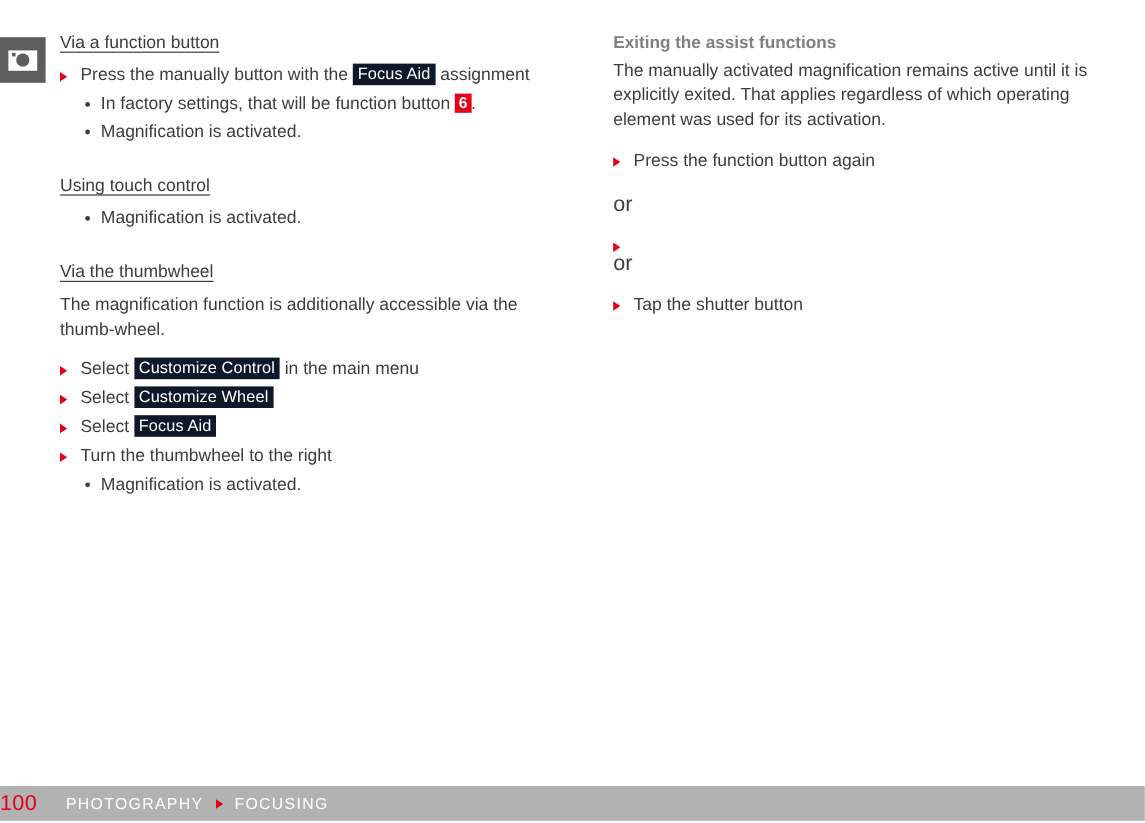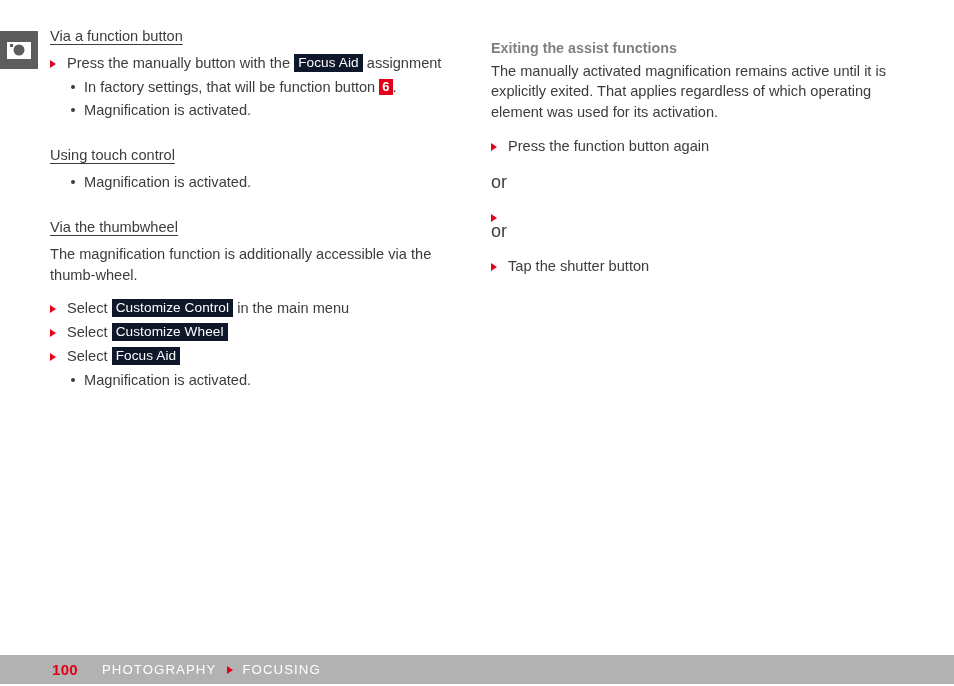--- a/index.html
+++ b/index.html
@@ -62,21 +62,21 @@
     width: 954px;
     height: 545px;
   }
   .col {
     position: absolute;
     top: 26px;
     font-size: 14.6px;
     line-height: 1.45;
   }
   .col-left  { left: 50px;  width: 412px; }
-  .col-right { left: 491px; width: 430px; margin-top: 12px; }
+  .col-right { left: 511px; width: 430px; }
 
   
   .h-underline {
     font-size: 14.6px;
     color: #3c3c3c;
     text-decoration: underline;
     text-underline-offset: 3px;
     margin: 0 0 6px 0;
     font-weight: normal;
   }
@@ -165,24 +165,23 @@
     position: absolute;
     left: 0;
     top: 655px;
     width: 954px;
     height: 29px;
     background: #b2b2b2;
     display: flex;
     align-items: center;
   }
   .footer-page {
-    margin-left: 52px;
     color: #e2001a;
-    font-weight: bold;
-    font-size: 15px;
+    font-weight: normal;
+    font-size: 18px;
     letter-spacing: 0.3px;
   }
   .footer-chapter,
   .footer-section {
     color: #ffffff;
     font-size: 13.2px;
     letter-spacing: 1.1px;
   }
   .footer-chapter { margin-left: 24px; }
   .footer-section { margin-left: 9px; }
@@ -245,20 +244,23 @@
     </div>
 
     <div class="step">
       <span class="tri"></span><span>Select </span><span class="menu-badge">Customize Wheel</span><span></span>
     </div>
 
     <div class="step">
       <span class="tri"></span><span>Select </span><span class="menu-badge">Focus Aid</span><span></span>
     </div>
 
+    <div class="step">
+      <span class="tri"></span><span>Turn the thumbwheel to the right</span>
+    </div>
 
     <div class="subitem">
       <span class="dot"></span><span>Magnification is activated.</span>
     </div>
 
   </div>
 
   <div class="col col-right">
 
     <div class="h-bold">Exiting the assist functions</div>

